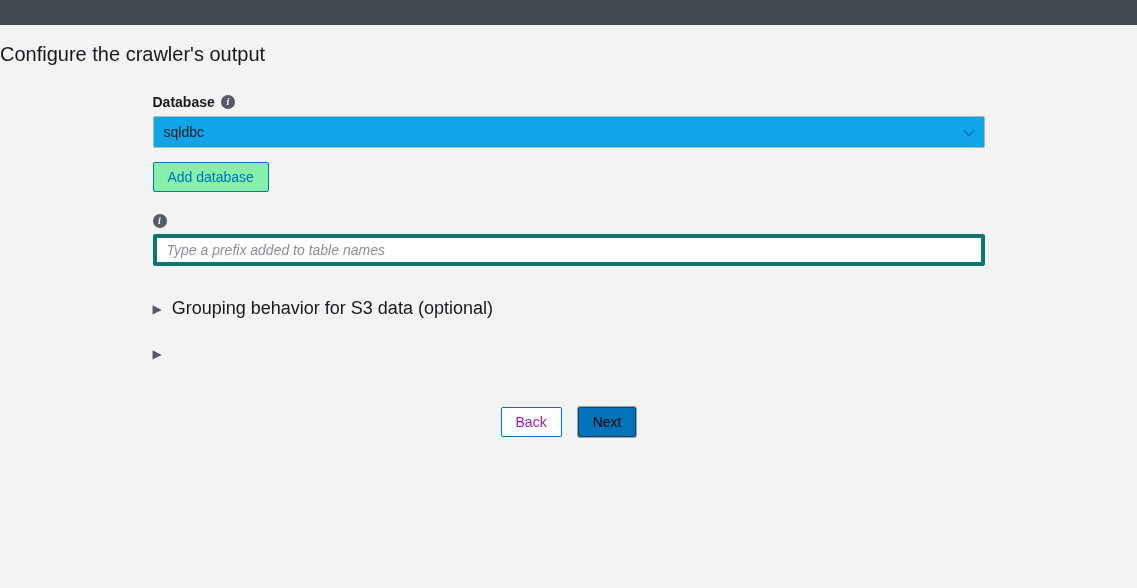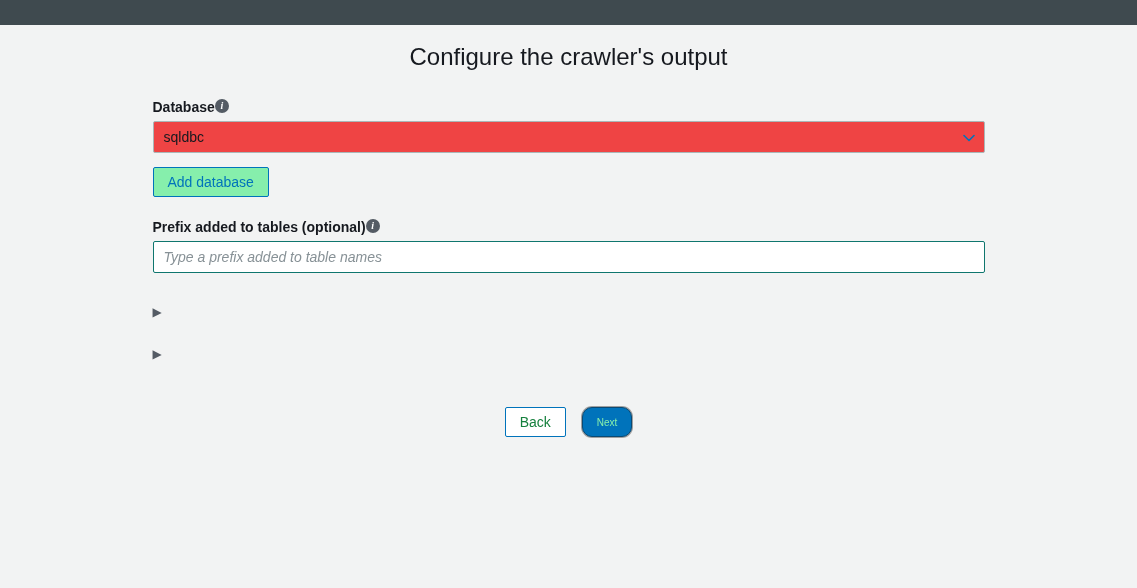--- a/index.html
+++ b/index.html
@@ -13,38 +13,38 @@
       width: 1137px;
       height: 588px;
       overflow: hidden;
     }
     .top-bar {
       background: #3f4a4f;
       height: 25px;
       width: 100%;
     }
     .page-title {
-      text-align: center;
-      font-size: 24px;
+      font-size: 20px;
       font-weight: 400;
       color: #16191f;
       margin-top: 18px;
       margin-bottom: 28px;
     }
     .content {
       width: 832px;
       margin: 0 auto;
     }
     .field-label {
       font-size: 14px;
       font-weight: 700;
       color: #16191f;
       margin-bottom: 6px;
       display: flex;
-      gap: 0;
+      align-items: center;
+      gap: 6px;
     }
     .info-icon {
       display: inline-flex;
       align-items: center;
       justify-content: center;
       width: 14px;
       height: 14px;
       border-radius: 50%;
       background: #545b64;
       color: #fff;
@@ -55,21 +55,21 @@
       line-height: 1;
     }
     .select-wrapper {
       position: relative;
       width: 100%;
     }
     .select-field {
       width: 100%;
       height: 32px;
       border: 1px solid #aab7b8;
-      background: #ef4444;
+      background: #0ea5e9;
       padding: 0 30px 0 10px;
       font-size: 14px;
       color: #16191f;
       display: flex;
       align-items: center;
       cursor: pointer;
       border-radius: 2px;
     }
     .select-caret {
       position: absolute;
@@ -88,21 +88,21 @@
       padding: 6px 14px;
       cursor: pointer;
       border-radius: 2px;
     }
     .prefix-section {
       margin-top: 22px;
     }
     .text-input {
       width: 100%;
       height: 32px;
-      border: 1px solid #0f766e;
+      border: 4px solid #0f766e;
       background: #fff;
       padding: 0 10px;
       font-size: 14px;
       font-style: italic;
       color: #16191f;
       border-radius: 2px;
     }
     .text-input::placeholder {
       color: #879196;
       font-style: italic;
@@ -128,34 +128,34 @@
     }
     .button-row {
       margin-top: 46px;
       display: flex;
       justify-content: center;
       gap: 16px;
     }
     .btn-back {
       background: #fff;
       border: 1px solid #0073bb;
-      color: #15803d;
+      color: #a21caf;
       font-size: 14px;
       padding: 6px 14px;
       cursor: pointer;
       border-radius: 2px;
     }
     .btn-next {
       background: #0073bb;
       border: 1px solid #0a4a74;
-      color: #86efac;
-      font-size: 10px;
+      color: #000000;
+      font-size: 14px;
       padding: 6px 14px;
       cursor: pointer;
-      border-radius: 10px;
+      border-radius: 2px;
       box-shadow: 0 0 0 1px #a0a0a0;
     }
   </style>
 </head>
 <body>
 
 <div class="top-bar"></div>
 
 <h1 class="page-title">Configure the crawler's output</h1>
 
@@ -172,28 +172,28 @@
       <svg width="12" height="8" viewBox="0 0 12 8">
           <path d="M1 1.5 L6 6.5 L11 1.5" stroke="#0073bb" stroke-width="1.6" fill="none" stroke-linecap="round" stroke-linejoin="round"></path>
         </svg>
     </span>
   </div>
 
   <button class="add-db-btn">Add database</button>
 
   <div class="prefix-section">
     <div class="field-label">
-      <span>Prefix added to tables (optional)</span>
       <span class="info-icon">i</span>
     </div>
     <input type="text" class="text-input" placeholder="Type a prefix added to table names" style="">
   </div>
 
   <div class="expandable">
     <span class="expand-caret">▶</span>
+    <span class="expand-title">Grouping behavior for S3 data (optional)</span>
   </div>
 
   <div class="expandable">
     <span class="expand-caret">▶</span>
   </div>
 
   <div class="button-row">
     <button class="btn-back">Back</button>
     <button class="btn-next">Next</button>
   </div>

